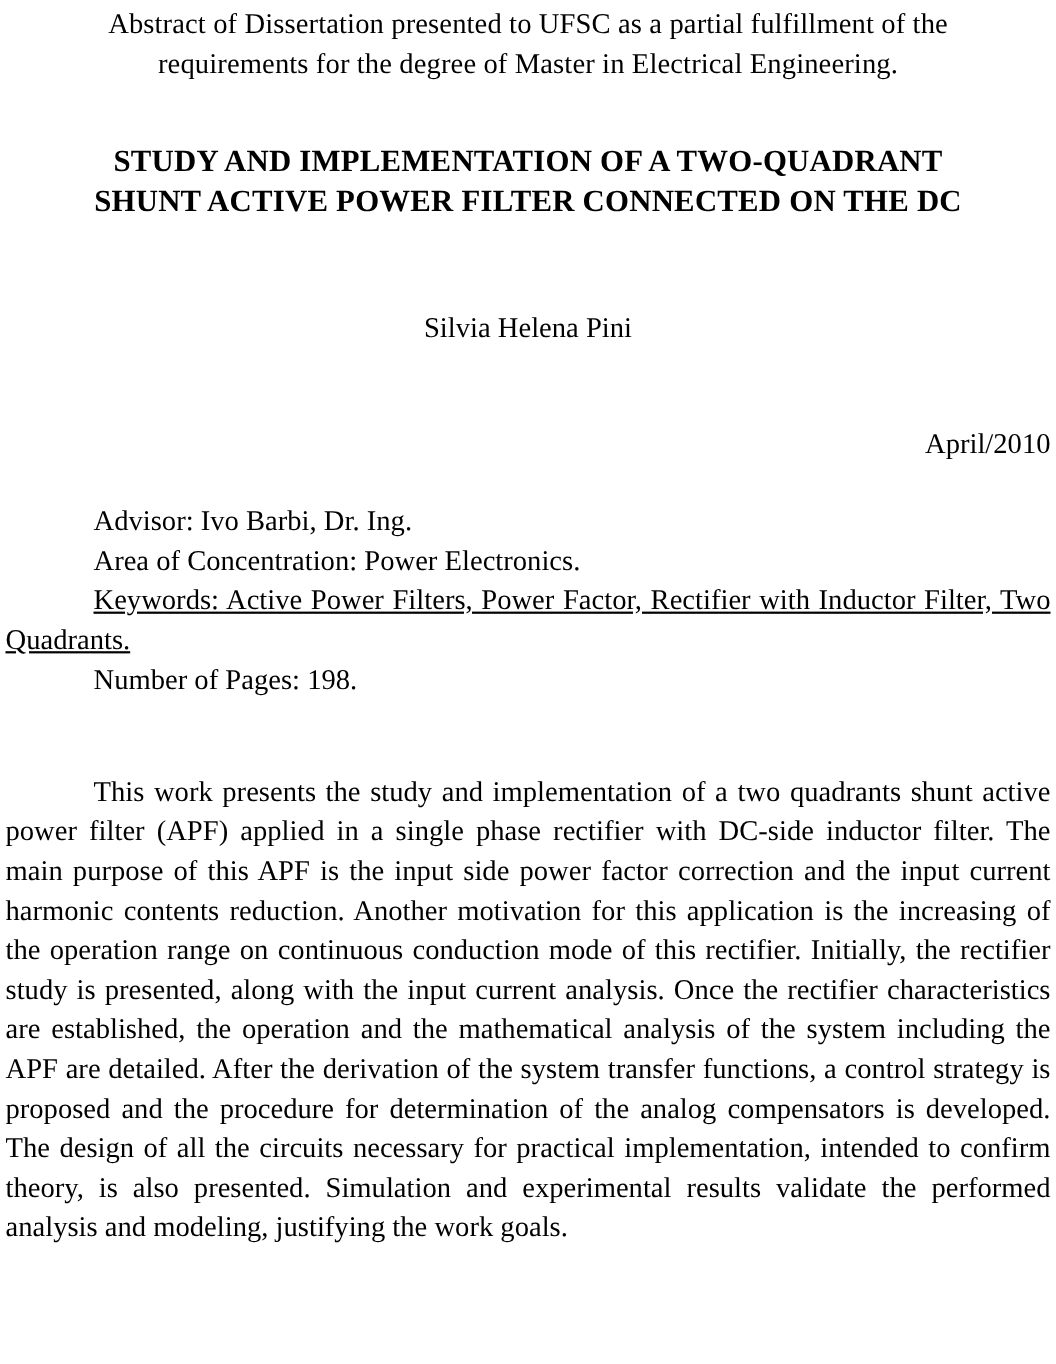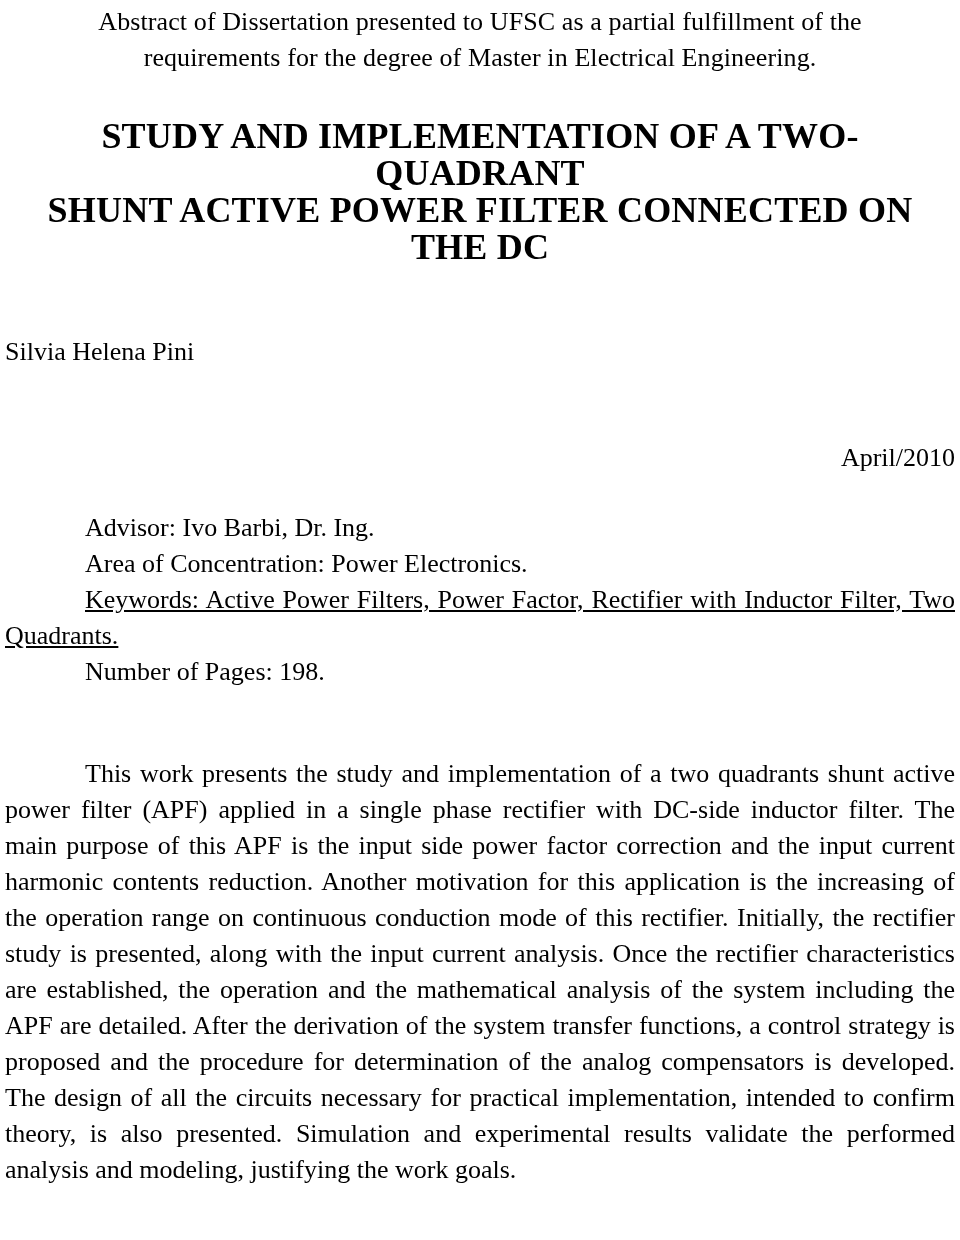--- a/index.html
+++ b/index.html
@@ -35,35 +35,35 @@
   .header .hline {
     display: block;
   }
   .header .hline-2 {
     
     padding: 0 60px;
   }
 
   
   .title {
-    margin: 2px;
+    margin: 12px;
     padding-top: 40px;
     text-align: center;
     font-weight: bold;
-    font-size: 36px;
+    font-size: 28px;
     line-height: 37px;
     letter-spacing: 0.2px;
   }
   .title .tline { display: block; }
 
   
   .author {
     margin: 0;
     padding-top: 66px;
-    text-align: left;
+    text-align: center;
     font-size: 26px;
     line-height: 36px;
   }
 
   
   .date {
     margin: 0;
     padding-top: 70px;
     padding-left: 82px;
     text-align: right;

